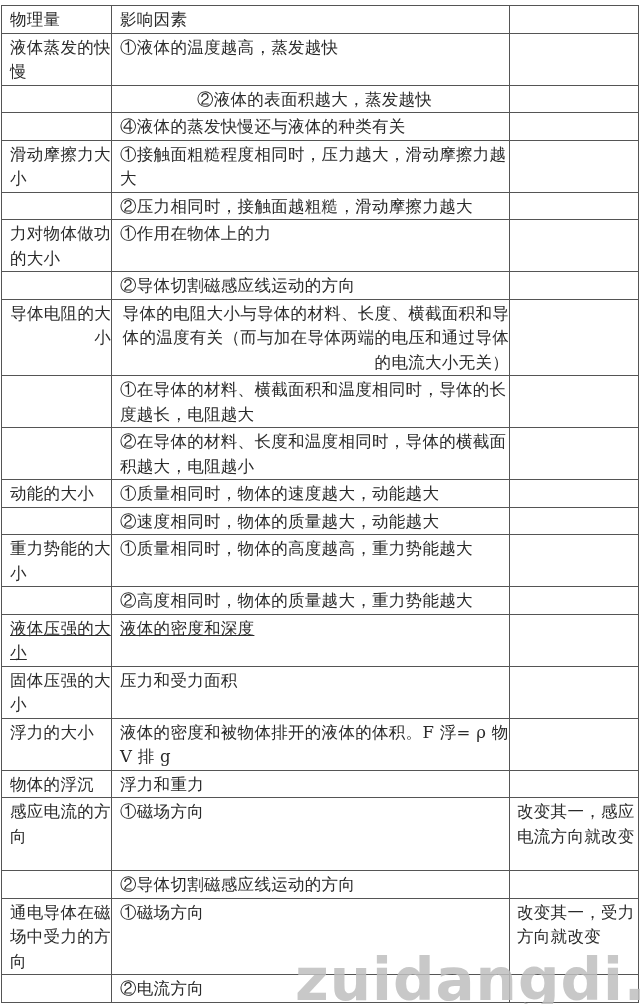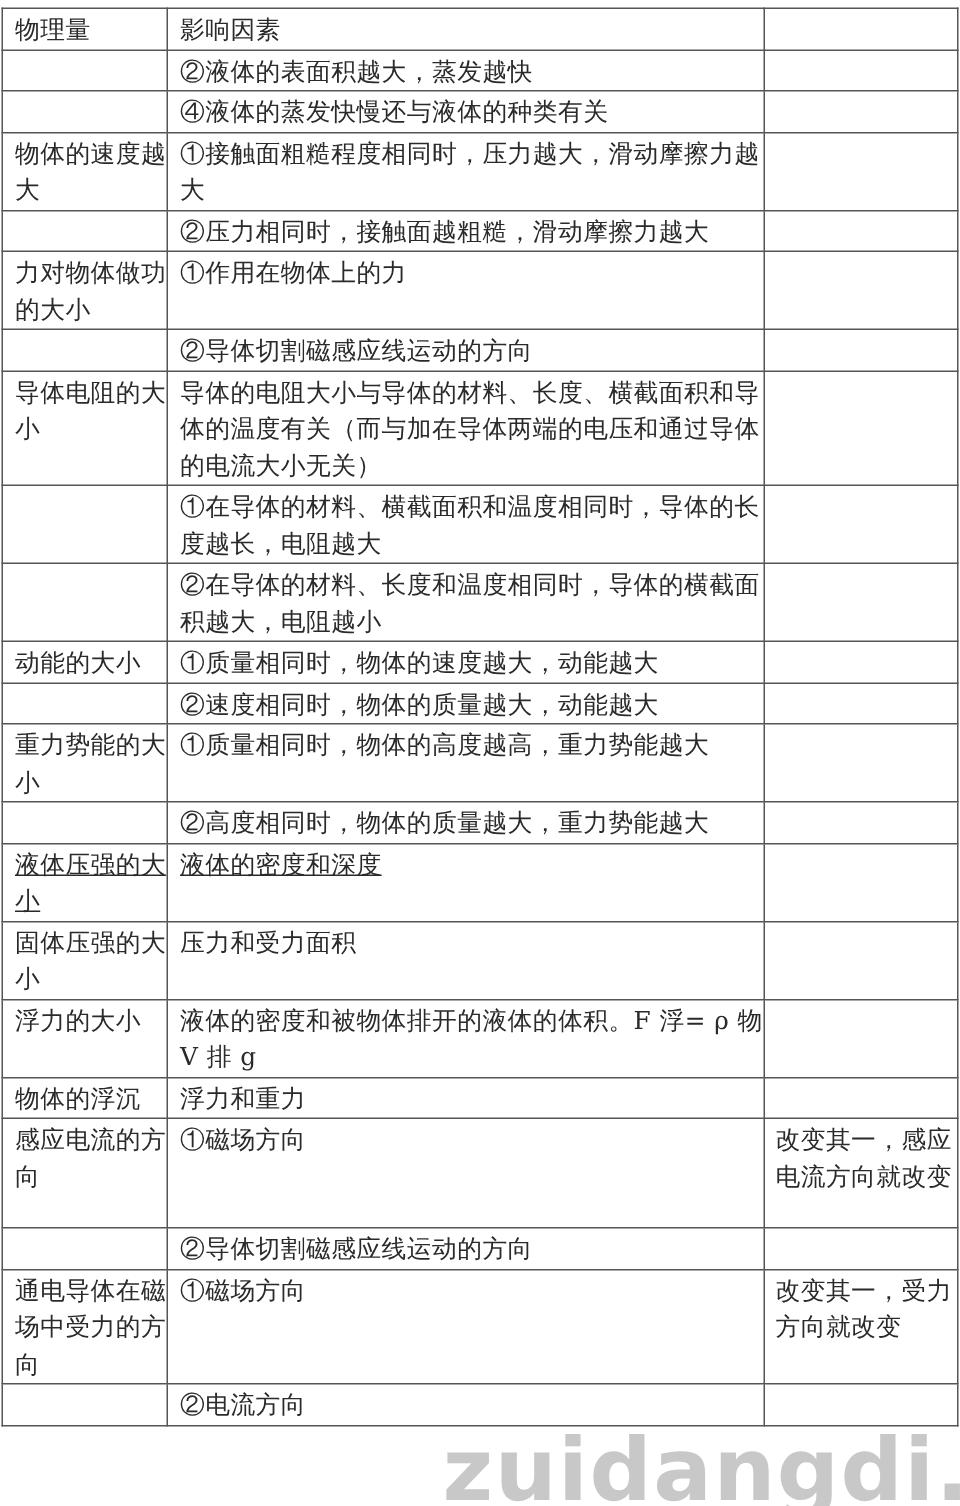--- a/index.html
+++ b/index.html
@@ -24,51 +24,56 @@
     <col style="width:110px">
     <col style="width:398px">
     <col style="width:129px">
   </colgroup>
   <tbody id="tbody">
     <tr style="height:25px">
       <td class="c1">物理量</td>
       <td>影响因素</td>
       <td class="c3"></td>
     </tr>
-      <tr style="height: 25px;">
+  <tr style="height: 49px;">
+        <td class="c1">液体蒸发的快慢</td>
+        <td>①液体的温度越高，蒸发越快</td>
+        <td class="c3"></td>
+      </tr>
+      <tr style="height: 25px; text-align: center;">
         <td class="c1"></td>
         <td>②液体的表面积越大，蒸发越快</td>
         <td class="c3"></td>
       </tr>
       <tr style="height: 25px;">
         <td class="c1"></td>
         <td>④液体的蒸发快慢还与液体的种类有关</td>
         <td class="c3"></td>
       </tr>
       <tr style="height: 49px;">
-        <td class="c1">物体的速度越大</td>
+        <td class="c1">滑动摩擦力大小</td>
         <td>①接触面粗糙程度相同时，压力越大，滑动摩擦力越大</td>
         <td class="c3"></td>
       </tr>
       <tr style="height: 24px;">
         <td class="c1"></td>
         <td>②压力相同时，接触面越粗糙，滑动摩擦力越大</td>
         <td class="c3"></td>
       </tr>
       <tr style="height: 49px;">
         <td class="c1">力对物体做功的大小</td>
         <td>①作用在物体上的力</td>
         <td class="c3"></td>
       </tr>
       <tr style="height: 24px;">
         <td class="c1"></td>
         <td>②导体切割磁感应线运动的方向</td>
         <td class="c3"></td>
       </tr>
-      <tr style="height: 72px;">
+      <tr style="height: 72px; text-align: right;">
         <td class="c1">导体电阻的大小</td>
         <td>导体的电阻大小与导体的材料、长度、横截面积和导体的温度有关（而与加在导体两端的电压和通过导体的电流大小无关）</td>
         <td class="c3"></td>
       </tr>
       <tr style="height: 49px;">
         <td class="c1"></td>
         <td>①在导体的材料、横截面积和温度相同时，导体的长度越长，电阻越大</td>
         <td class="c3"></td>
       </tr>
       <tr style="height: 48px;">

